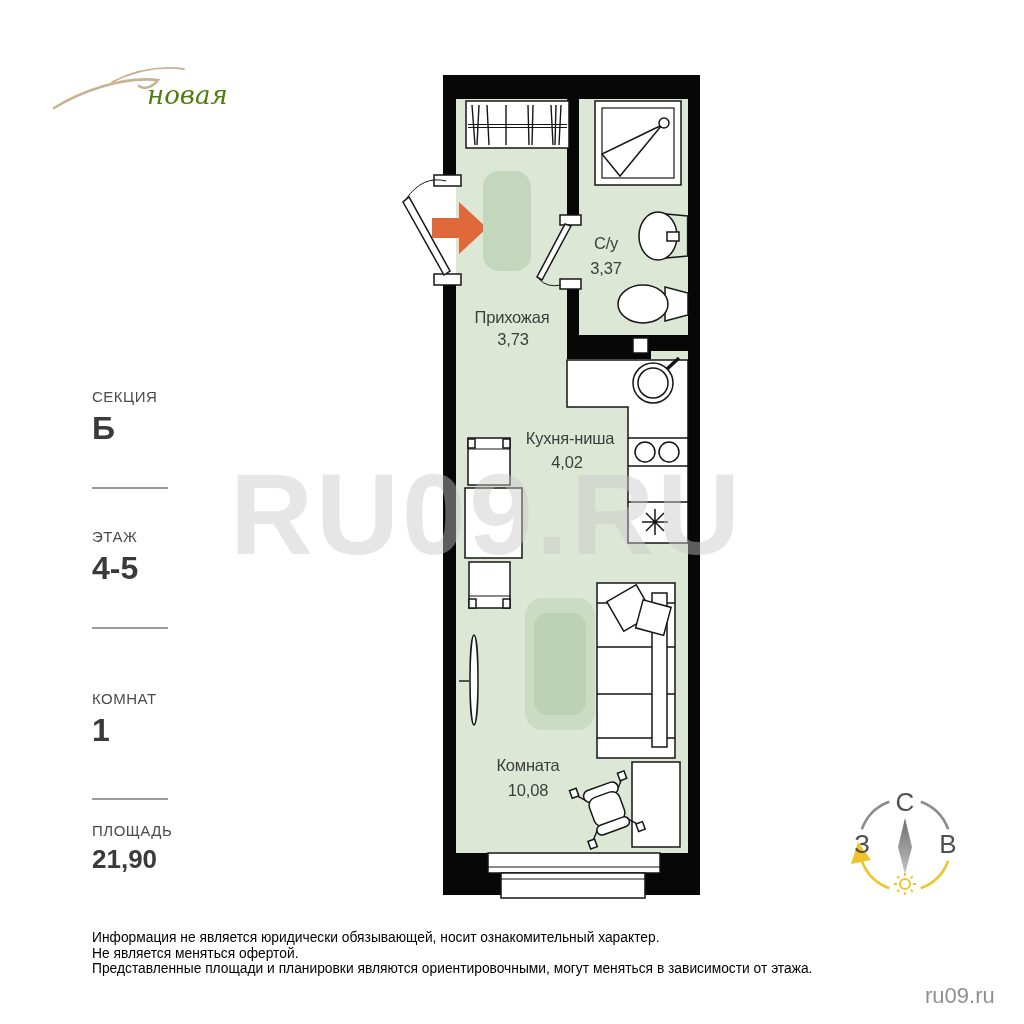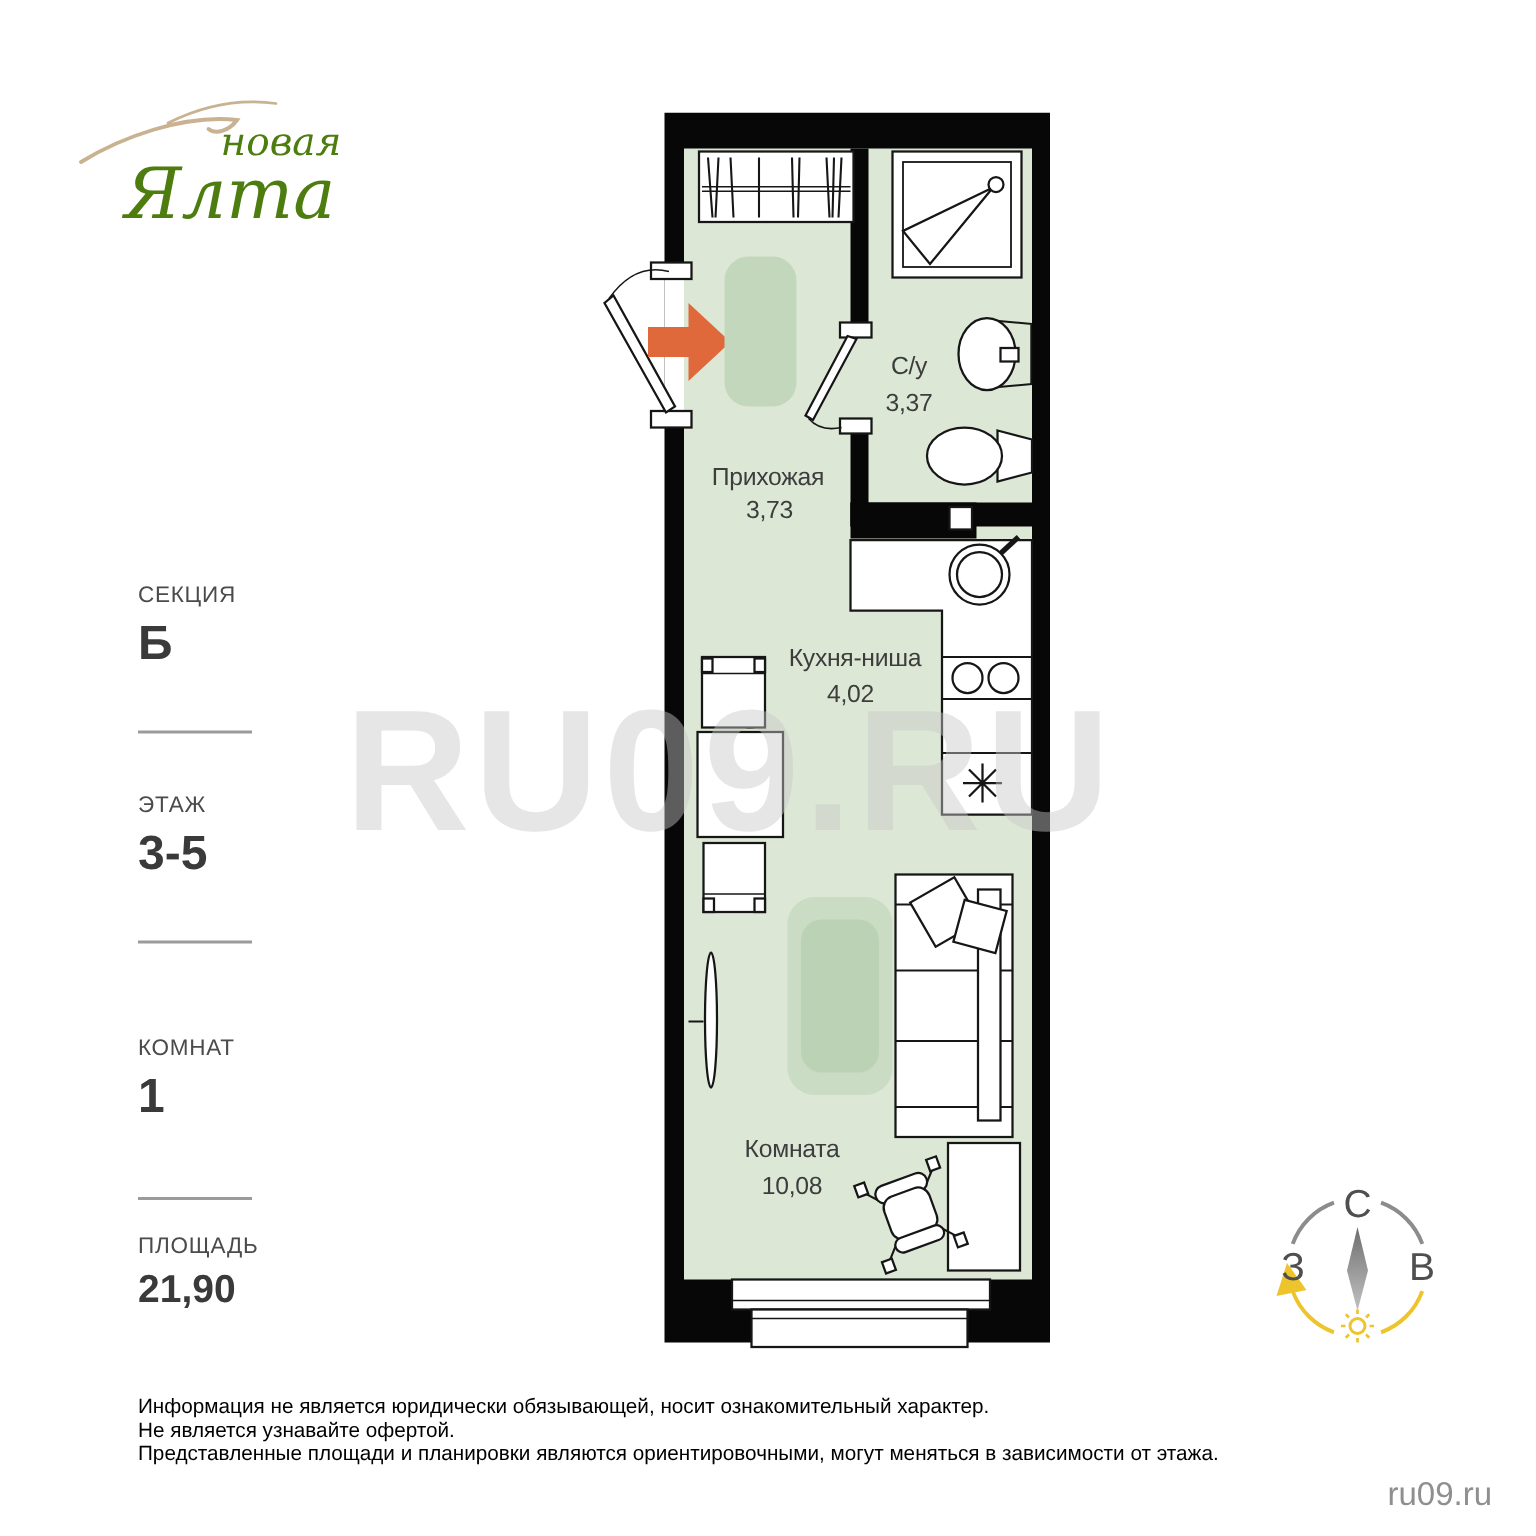--- a/index.html
+++ b/index.html
@@ -42,32 +42,31 @@
 </style>
 </head>
 <body>
 
 <div class="logo">
   <svg class="swoosh" width="200" height="60" viewBox="0 0 200 60">
     <path d="M4,48 C30,32 72,16 108,20 C103,27 94,30 89,26" fill="none" stroke="#c9b291" stroke-width="2.6" stroke-linecap="round"></path>
     <path d="M62,22 Q98,4 134,9" fill="none" stroke="#c9b291" stroke-width="1.8" stroke-linecap="round"></path>
   </svg>
   <div class="brand-top">новая</div>
-  <div class="brand-bottom">Ялта</div>
 </div>
 
 <div class="side-item" style="top:388px">
   <div class="side-label">СЕКЦИЯ</div>
   <div class="side-value">Б</div>
 </div>
 <div class="divider" style="top:487px"></div>
 
 <div class="side-item" style="top:528px">
   <div class="side-label">ЭТАЖ</div>
-  <div class="side-value">3-5</div>
+  <div class="side-value">4-5</div>
 </div>
 <div class="divider" style="top:627px"></div>
 
 <div class="side-item" style="top:690px">
   <div class="side-label">КОМНАТ</div>
   <div class="side-value">1</div>
 </div>
 <div class="divider" style="top:798px"></div>
 
 <div class="side-item" style="top:822px">
@@ -224,16 +223,16 @@
     <path stroke-width="1.8" d="M70,101 V104 M70,120 V123 M59,112 H62 M78,112 H81
       M62.2,104.2 L64.3,106.3 M75.7,117.7 L77.8,119.8 M62.2,119.8 L64.3,117.7 M75.7,106.3 L77.8,104.2"></path>
   </g>
   <text x="70" y="39">С</text>
   <text x="27" y="81">З</text>
   <text x="113" y="81">В</text>
 </svg>
 
 <div class="disclaimer">
   <div>Информация не является юридически обязывающей, носит ознакомительный характер.</div>
-  <div>Не является узнавайте офертой.</div>
+  <div>Не является меняться офертой.</div>
   <div>Представленные площади и планировки являются ориентировочными, могут меняться в зависимости от этажа.</div>
 </div>
 <div class="site">ru09.ru</div>
 
 </body></html>

